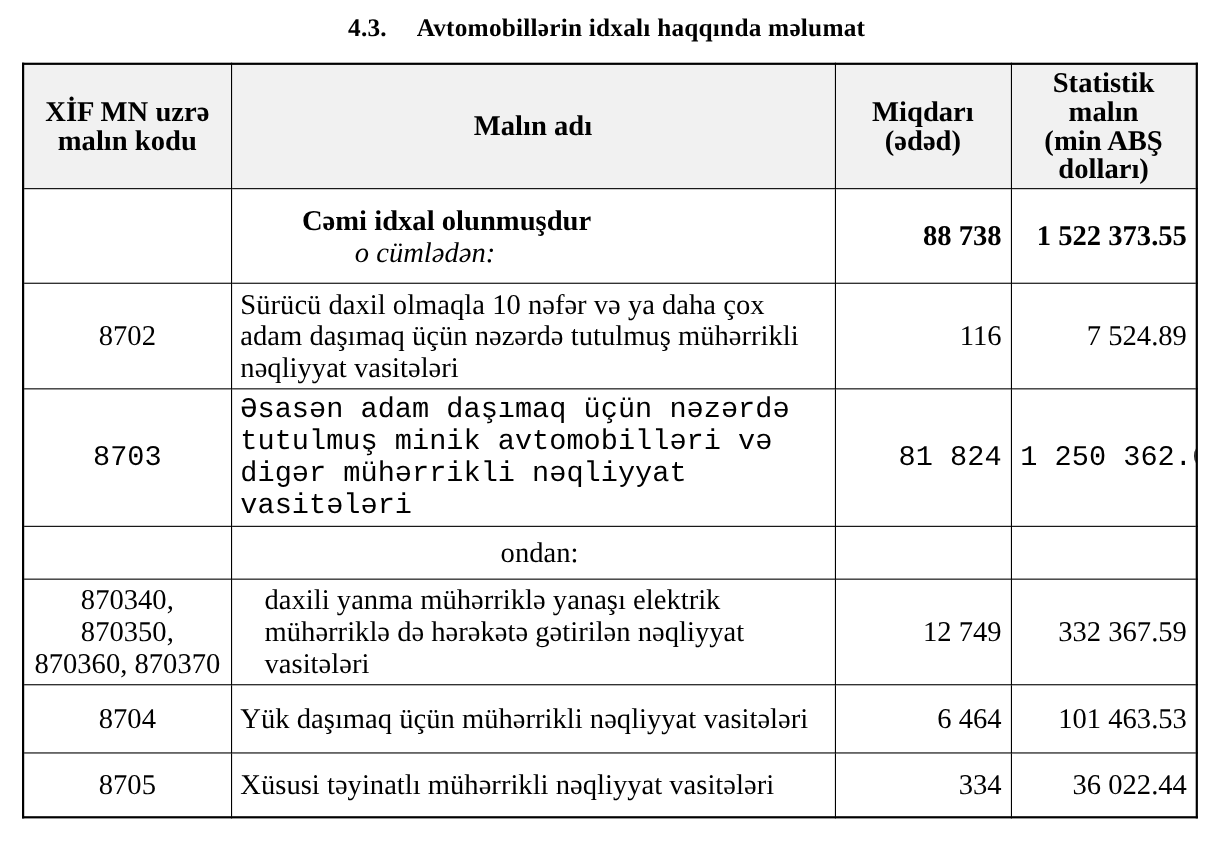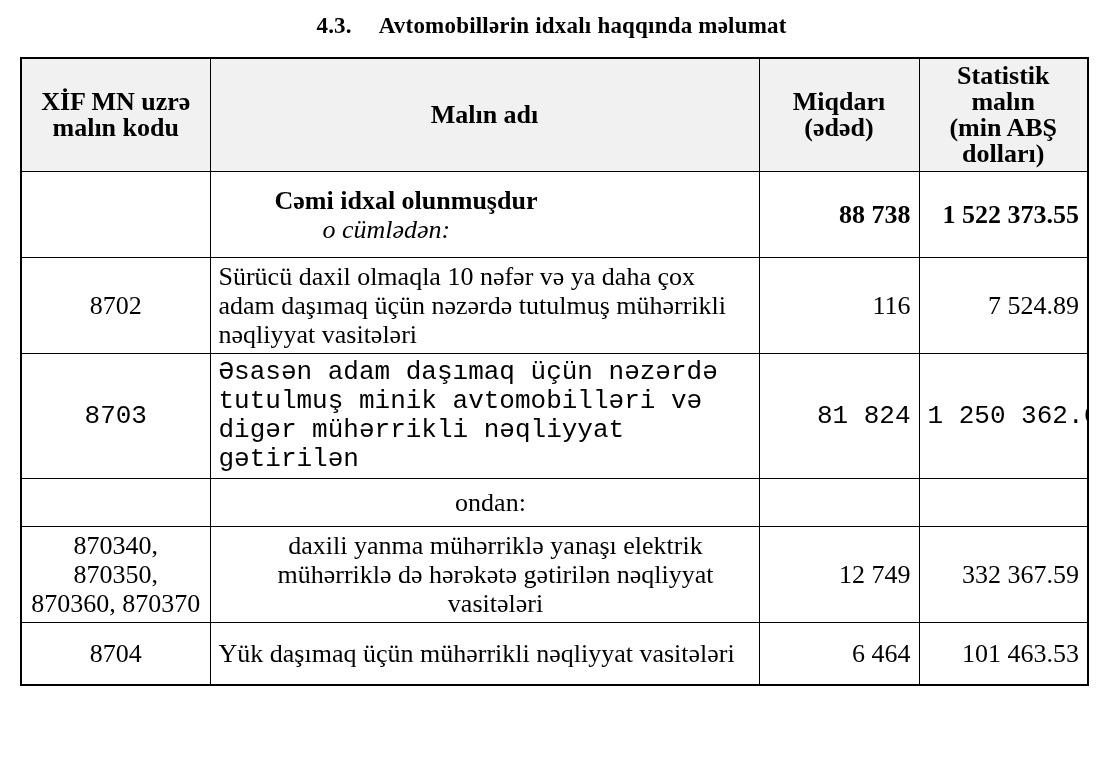--- a/index.html
+++ b/index.html
@@ -59,21 +59,21 @@
   tr.h-r3 { height: 48px; }
   tr.h-r4 { height: 72px; }
   tr.h-r5 { height: 68px; }
   tr.h-r6 { height: 62px; }
   tr.h-r7 { height: 58px; }
   .code-cell {
     text-align: center;
   }
   .code-line { display: block; line-height: 29px; }
   .name-cell { text-align: left; margin-left: 17px; }
-  .name-cell.sub { padding-left: 30px; text-align: center; }
+  .name-cell.sub { padding-left: 30px; }
   .name-cell.center { text-align: center; padding-left: 20px; }
   .qty-cell, .value-cell {
     text-align: right;
     padding-right: 18px;
     white-space: nowrap;
   }
   .bold { font-weight: bold; margin-left: 15px; }
   .summary-main {
     font-weight: bold;
     padding-left: 56px;
@@ -134,21 +134,21 @@
 
       <tr class="h-r1">
         <td class="code-cell">8702</td>
         <td class="name-cell">Sürücü daxil olmaqla 10 nəfər və ya daha çox adam daşımaq üçün nəzərdə tutulmuş mühərrikli nəqliyyat vasitələri</td>
         <td class="qty-cell">116</td>
         <td class="value-cell">7 524.89</td>
       </tr>
 
       <tr class="h-r2">
         <td class="code-cell">8703</td>
-        <td class="name-cell">Əsasən adam daşımaq üçün nəzərdə tutulmuş minik avtomobilləri və digər mühərrikli nəqliyyat gətirilən</td>
+        <td class="name-cell">Əsasən adam daşımaq üçün nəzərdə tutulmuş minik avtomobilləri və digər mühərrikli nəqliyyat vasitələri</td>
         <td class="qty-cell">81 824</td>
         <td class="value-cell">1 250 362.69</td>
       </tr>
 
       <tr class="h-r3">
         <td class="code-cell"></td>
         <td class="name-cell center">ondan:</td>
         <td class="qty-cell"></td>
         <td class="value-cell"></td>
       </tr>
@@ -164,16 +164,22 @@
       </tr>
 
 
       <tr class="h-r6">
         <td class="code-cell">8704</td>
         <td class="name-cell">Yük daşımaq üçün mühərrikli nəqliyyat vasitələri</td>
         <td class="qty-cell">6 464</td>
         <td class="value-cell">101 463.53</td>
       </tr>
 
+      <tr class="h-r7">
+        <td class="code-cell">8705</td>
+        <td class="name-cell">Xüsusi təyinatlı mühərrikli nəqliyyat vasitələri</td>
+        <td class="qty-cell">334</td>
+        <td class="value-cell">36 022.44</td>
+      </tr>
 
     </tbody>
   </table>
 </div>
 
 </body></html>

